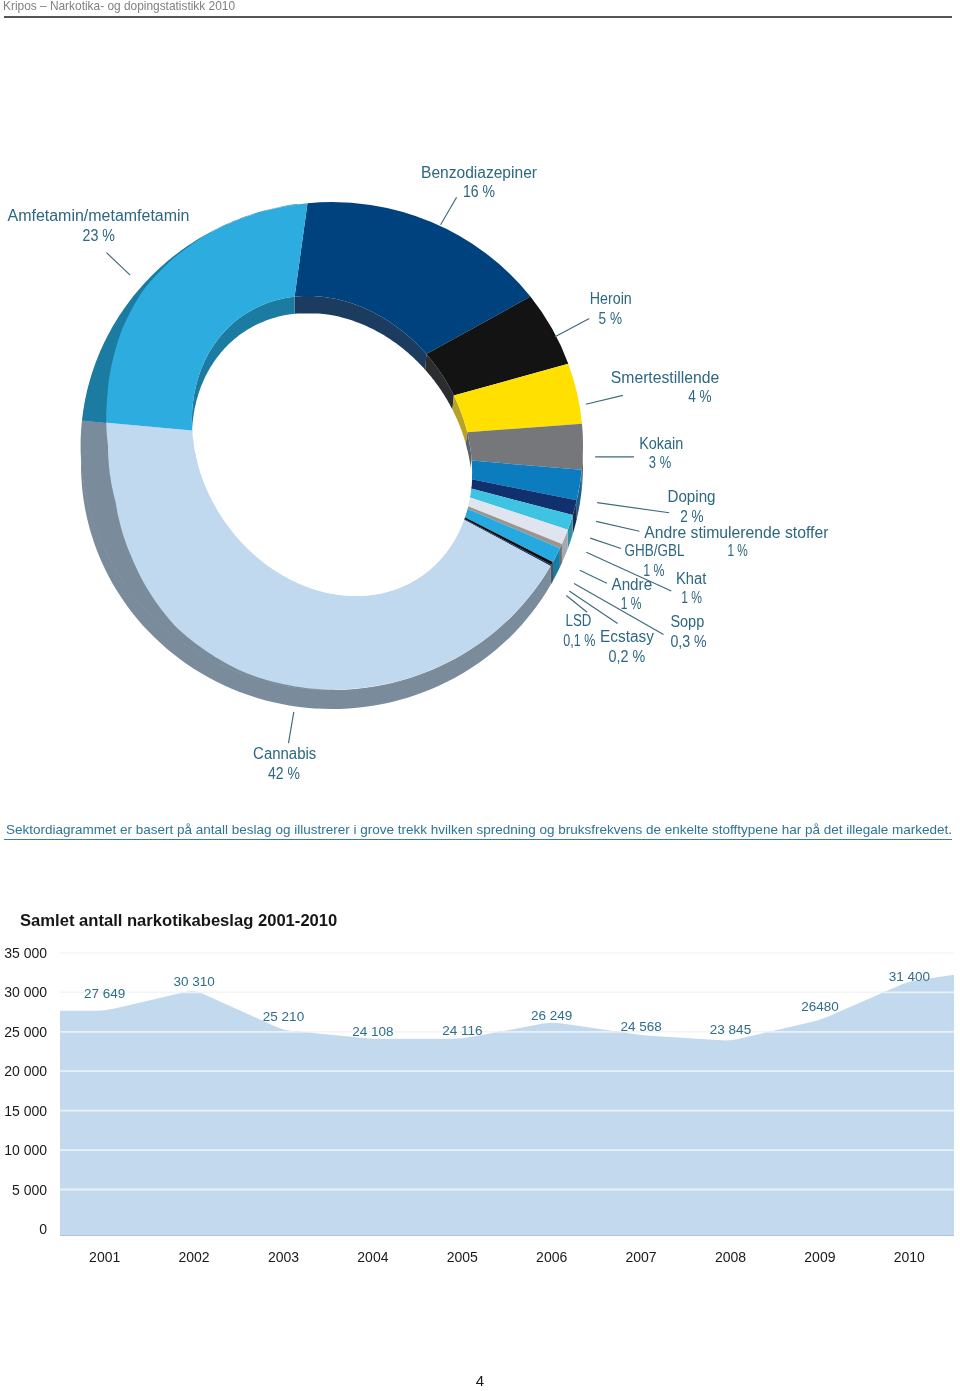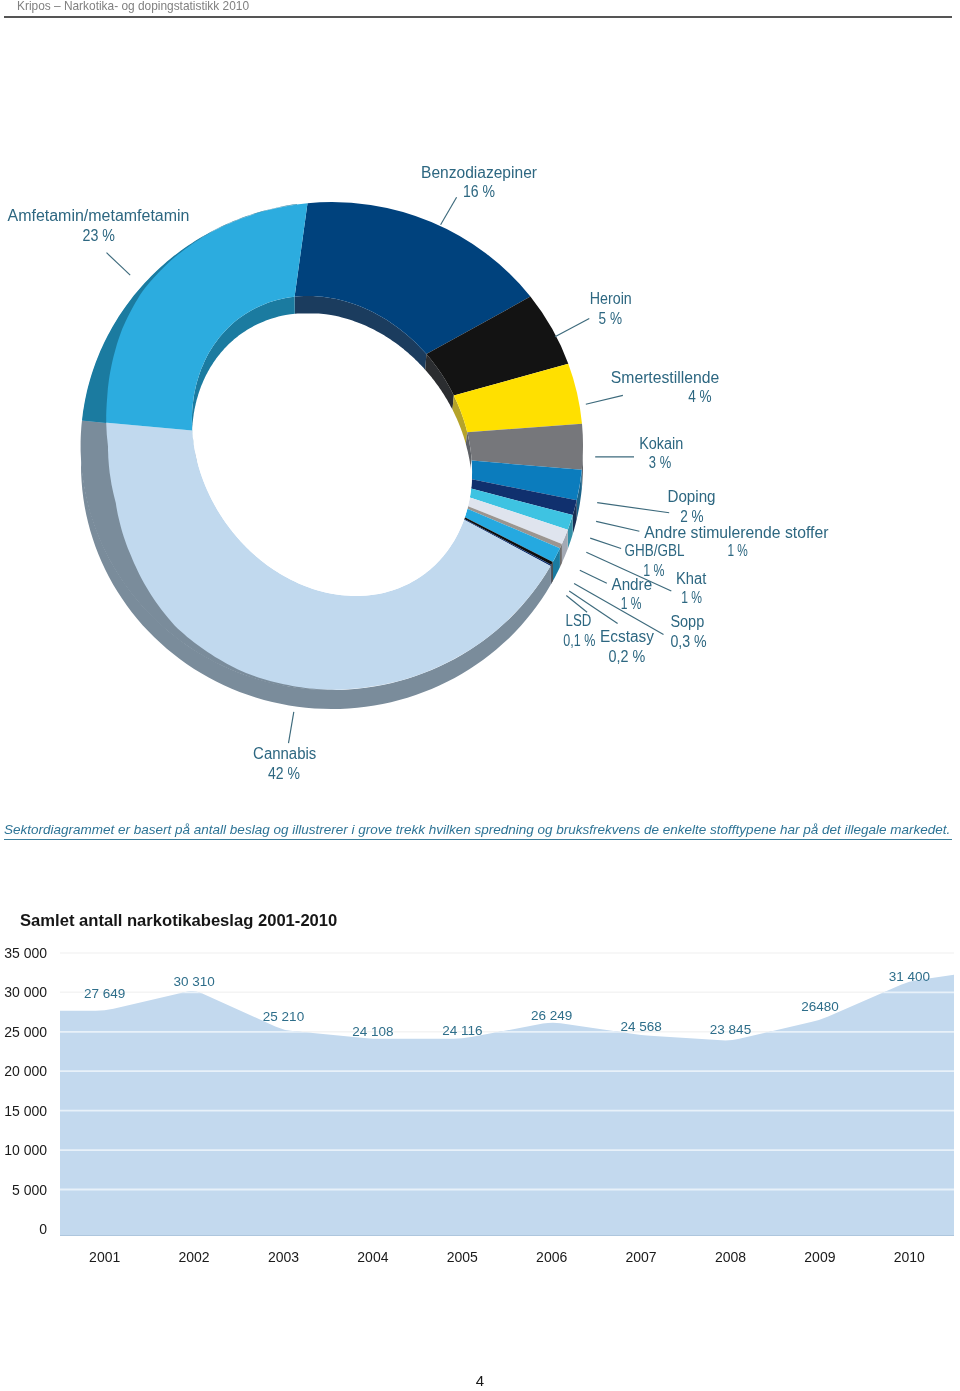--- a/index.html
+++ b/index.html
@@ -1,28 +1,28 @@
 <!DOCTYPE html>
 <html><head>
 <meta charset="utf-8">
 <title>Kripos</title>
 <style>
   html,body{margin:0;padding:0;}
   body{width:960px;height:1391px;background:#ffffff;position:relative;overflow:hidden;
        font-family:"Liberation Sans",sans-serif;-webkit-font-smoothing:antialiased;}
   .pg{position:absolute;inset:0;}
   
-  #hdr-title{position:absolute;left:17px;top:0px;font-size:11.9px;color:#808080;
+  #hdr-title{position:absolute;left:3px;top:0px;font-size:11.9px;color:#808080;
              line-height:13px;white-space:nowrap;}
   #hdr-rule{position:absolute;left:4px;top:15.5px;width:948px;height:2px;background:#555555;}
   
   #donut{position:absolute;left:0;top:0;}
   
   #caption{position:absolute;left:4px;top:821.5px;width:950px;font-size:13.5px;
-           font-style:italic;font-weight:normal;color:#2e7496;line-height:16px;white-space:nowrap;}
+           font-weight:normal;color:#2e7496;line-height:16px;white-space:nowrap;text-align:center;}
   #caption-rule{position:absolute;left:4px;top:839px;width:948px;height:1.4px;background:#3b7f9c;}
   
   #sec-title{position:absolute;left:3px;top:911px;font-size:16.6px;font-weight:bold;color:#161616;
              line-height:19px;white-space:nowrap;margin-left:17px;}
   
   #areachart{position:absolute;left:0;top:0;}
   
   #pageno{position:absolute;left:0;top:1373px;width:960px;text-align:center;font-size:15px;
           color:#1a1a1a;line-height:16px;}
   text{font-family:"Liberation Sans",sans-serif;}

